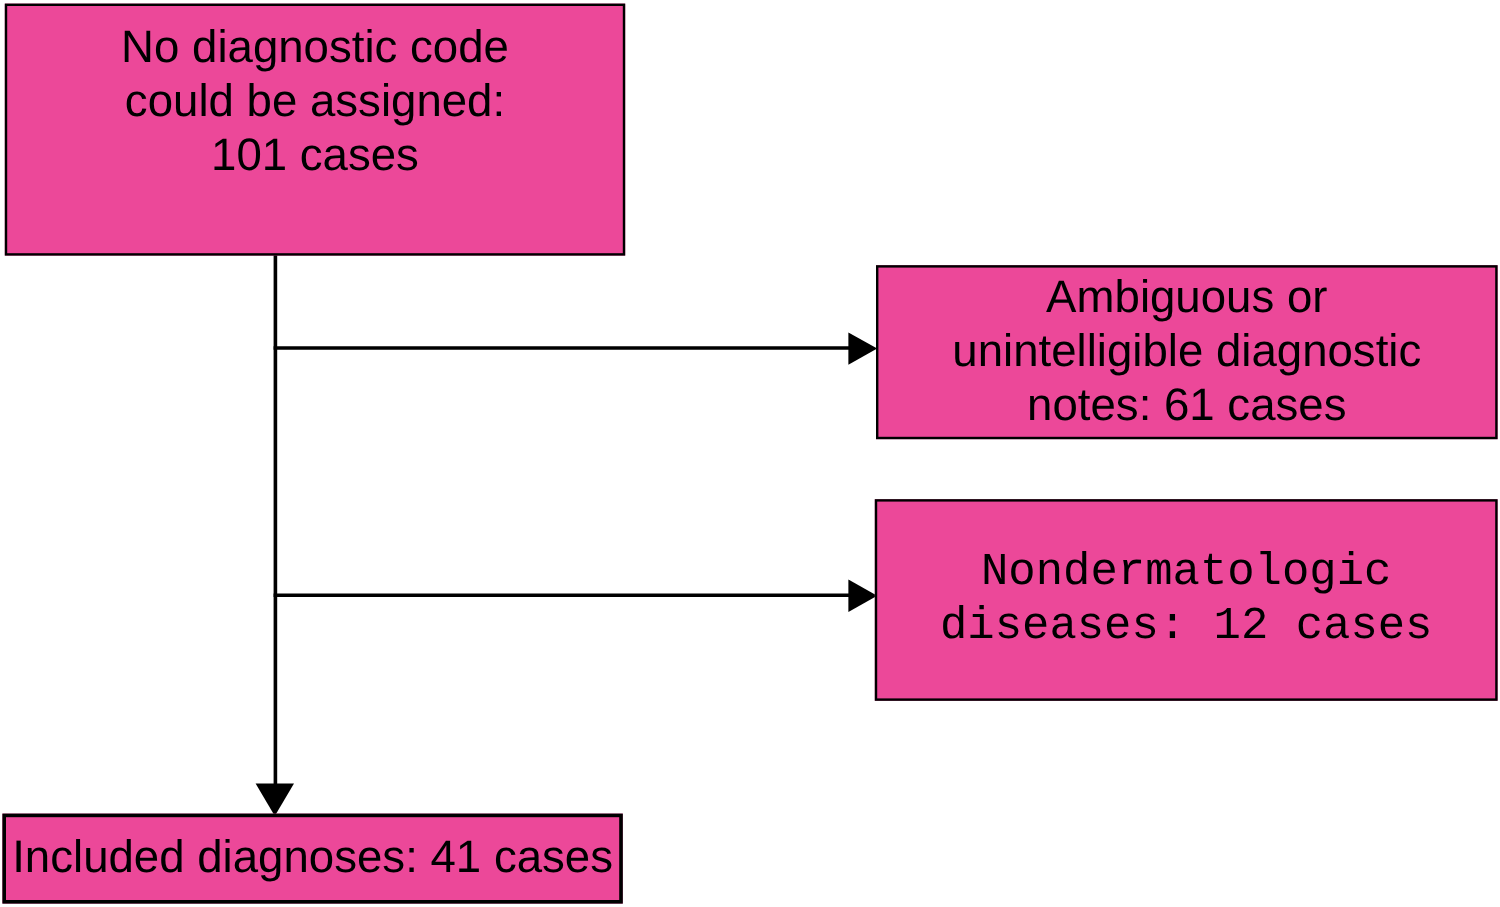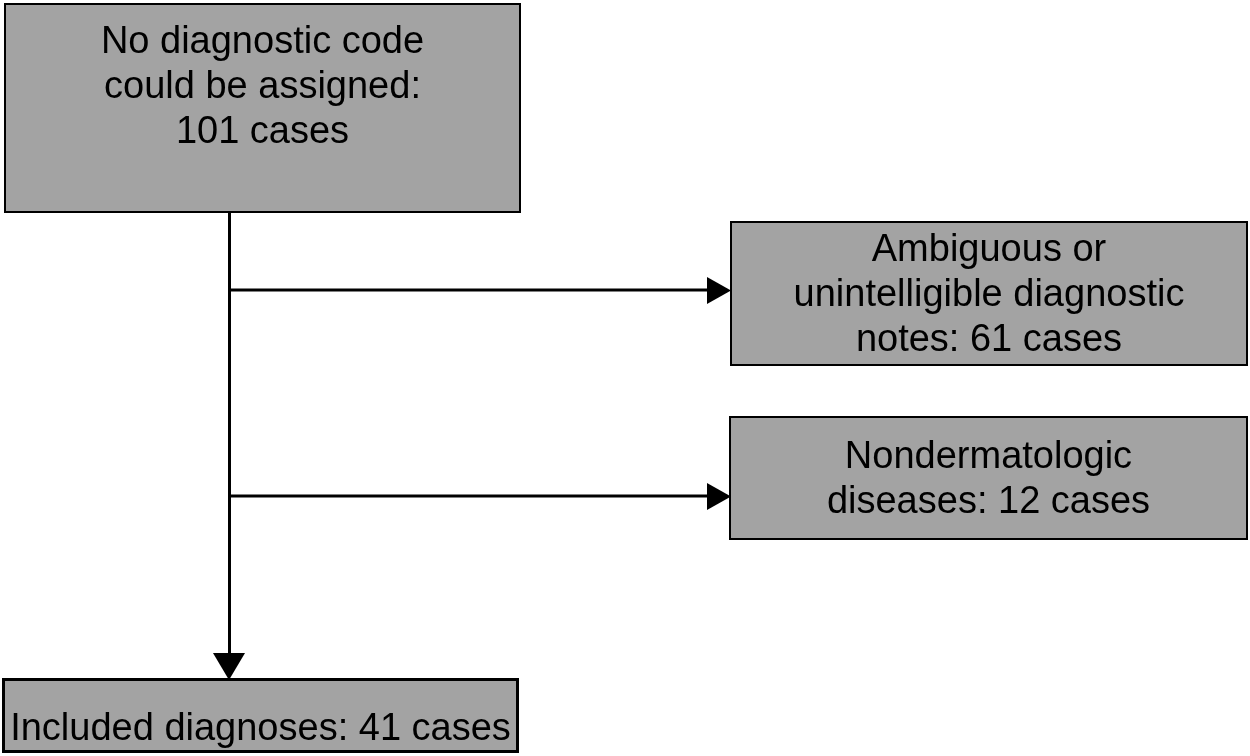--- a/index.html
+++ b/index.html
@@ -20,21 +20,21 @@
     position: absolute;
     left: 0;
     top: 0;
     width: 1250px;
     height: 756px;
   }
   .node {
     position: absolute;
     box-sizing: border-box;
     border: 2px solid #000000;
-    background: #a3a3a3;
+    background: #ec4899;
     display: flex;
     flex-direction: column;
     align-items: center;
     justify-content: center;
     text-align: center;
     font-size: 38px;
     line-height: 45px;
     letter-spacing: 0px;
   }
   .node-label {
@@ -53,29 +53,29 @@
   .node-ambiguous {
     left: 730px;
     top: 221px;
     width: 518px;
     height: 145px;
   }
   .node-nondermatologic {
     left: 729px;
     top: 416px;
     width: 519px;
-    height: 124px;
+    height: 168px;
+    font-family: Liberation Mono, monospace;
   }
   .node-included {
     left: 2px;
     top: 678px;
     width: 517px;
     height: 75px;
     border-width: 3px;
-    justify-content: flex-end;
   }
 </style>
 </head>
 <body>
 
 <div class="canvas">
 
   <svg class="connectors" viewBox="0 0 1250 756" xmlns="http://www.w3.org/2000/svg" aria-hidden="true">
 
     <line x1="229.5" y1="205" x2="229.5" y2="656" stroke="#000000" stroke-width="3"></line>

